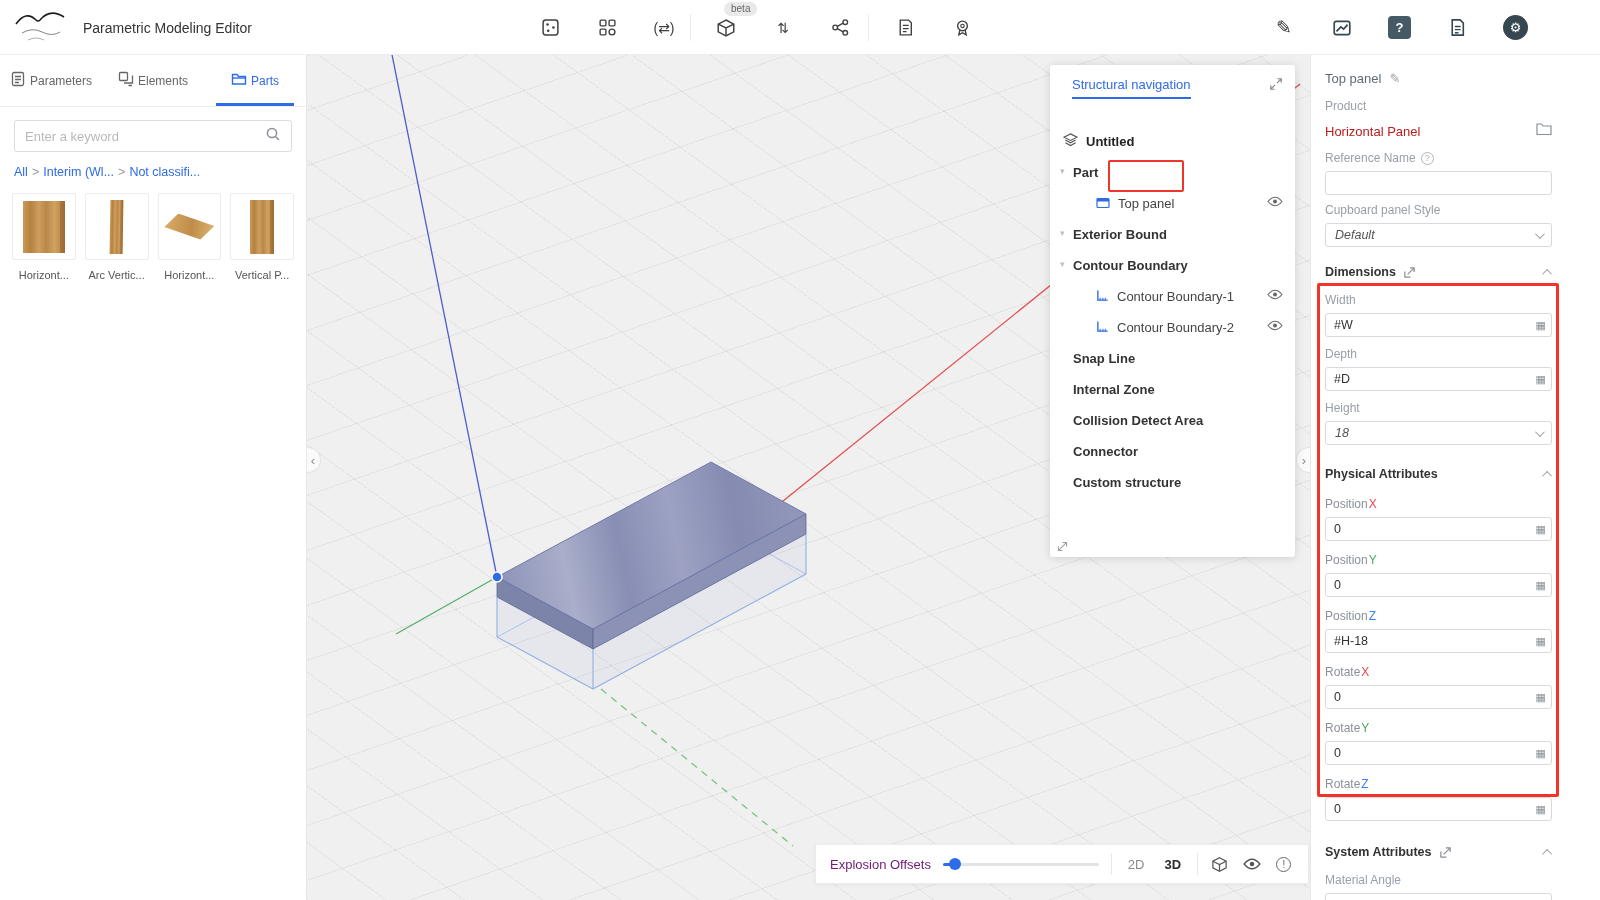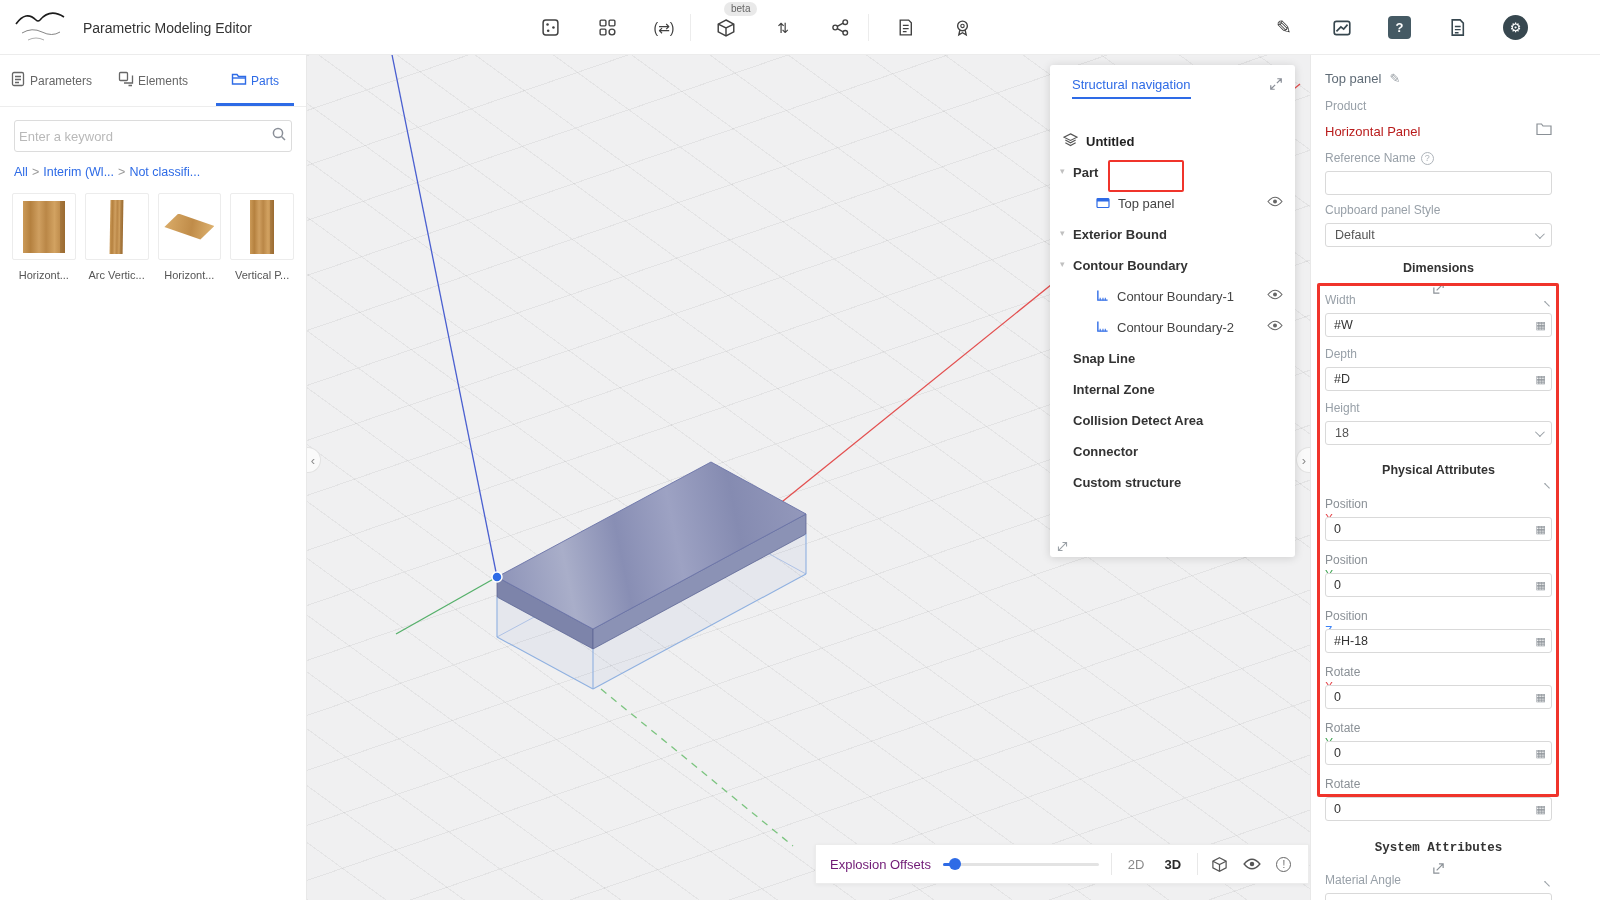--- a/index.html
+++ b/index.html
@@ -32,21 +32,21 @@
   .sidebar { position:absolute; left:0; top:55px; width:307px; height:845px; background:#fff;
     border-right:1px solid #e8e8e8; z-index:10; }
   .tabs { display:flex; height:52px; border-bottom:1px solid #ededed; }
   .tab { flex:1; display:flex; flex-direction:row; align-items:center; justify-content:center; gap:4px;
     font-size:12px; color:#666; cursor:pointer; position:relative; }
   .tab svg { stroke:#666; }
   .tab.active { color:#2e6be6; }
   .tab.active svg { stroke:#2e6be6; }
   .tab.active::after { content:""; position:absolute; left:12px; right:12px; bottom:0; height:3px; background:#2e6be6; }
   .search-box { margin:13px 14px 0; height:32px; border:1px solid #dcdcdc; border-radius:3px;
-    display:flex; align-items:center; padding:0 4px; }
+    display:flex; align-items:center; padding:0 10px; }
   .search-box input { flex:1; border:0; outline:0; font-size:13px; color:#333; font-family:inherit; }
   .search-box input::placeholder { color:#b9b9b9; }
   .breadcrumb { margin:13px 14px 0; font-size:12.5px; color:#999; display:flex; gap:4px; align-items:center; }
   .breadcrumb a { color:#2e6be6; text-decoration:none; cursor:pointer; white-space:nowrap; }
   .parts-grid { margin:14px 12px 0; display:grid; grid-template-columns:repeat(4,1fr); gap:9px; }
   .part-card { cursor:pointer; }
   .thumb { height:67px; border:1px solid #ececec; border-radius:2px; background:#fff;
     display:flex; align-items:center; justify-content:center; }
   .part-label { margin-top:9px; font-size:11px; color:#555; text-align:center; white-space:nowrap;
     overflow:hidden; text-overflow:ellipsis; }
@@ -112,30 +112,30 @@
   .p-label { font-size:12px; color:#98a0a8; margin:8px 0 6px; display:flex; align-items:center; gap:5px; }
   .product-row { height:24px; display:flex; align-items:center; justify-content:space-between; margin-bottom:4px; }
   .p-value { font-size:13px; color:#b91c1c; }
   .q-ic { width:13px; height:13px; border:1px solid #aeb4ba; border-radius:50%; color:#aeb4ba;
     font-size:9px; display:inline-flex; align-items:center; justify-content:center; }
   .p-input-wrap { position:relative; }
   .p-input { width:100%; height:24px; border:1px solid #d9d9d9; border-radius:3px; font-size:12.5px;
     color:#333; padding:0 22px 0 8px; font-family:inherit; outline:none; background:#fff; }
   .formula-btn { position:absolute; right:6px; top:4px; font-size:11px; color:#8a9096; cursor:pointer; line-height:16px; }
   .p-select { height:24px; border:1px solid #d9d9d9; border-radius:3px; display:flex; align-items:center;
-    justify-content:space-between; padding:0 9px; font-size:12.5px; color:#555; cursor:pointer; background:#fff; }
+    justify-content:space-between; padding:0 9px; font-size:12.5px; color:#555; cursor:pointer; background:#fff;font-style:italic; }
   .chev { width:7px; height:7px; border-right:1.5px solid #9aa0a6; border-bottom:1.5px solid #9aa0a6;
     display:inline-block; }
   .chev.down { transform:rotate(45deg) translateY(-2px); }
   .chev.up { transform:rotate(-135deg) translateY(-2px); cursor:pointer; }
-  .sec-header { margin-top:14px; height:22px; display:flex; align-items:center; gap:7px;flex-direction:column; }
+  .sec-header { margin-top:14px; height:22px; display:flex; align-items:center; gap:7px; }
   .sec-title { font-size:12.5px; font-weight:600; color:#333; }
   .sec-header .chev.up { margin-left:auto; }
   .inherit-ic { display:inline-flex; cursor:pointer; }
-  .axis-label { font-size:12px; margin:12px 0 0; height:14px; display:flex; gap:1px;flex-direction:column; }
+  .axis-label { font-size:12px; margin:12px 0 0; height:14px; display:flex; gap:1px; }
   .axis-label .base { color:#8a9096; }
   .ax-X { color:#e5484d; } .ax-Y { color:#46a758; } .ax-Z { color:#3b82f6; }
   .axis-input { margin-top:6px; }
   .dim-label { margin-top:10px; }
 
   
   .annotation { position:absolute; border:3px solid #f0342b; border-radius:2px; z-index:60; pointer-events:none; }
   .anno-1 { left:1108px; top:160px; width:76px; height:32px; border-width:2px; }
   .anno-2 { left:1317px; top:283px; width:242px; height:514px; }
 </style>
@@ -598,21 +598,21 @@
 
     <div class="axis-label">
         <span class="base">Rotate</span>
         <span class="ax-Z">Z</span>
       </div>
     <div class="p-input-wrap axis-input">
       <input class="p-input" value="0" style="">
       <span class="formula-btn">▦</span>
     </div>
 
-    <div class="sec-header" style="margin-top:20px;font-family:Liberation Mono, monospace;">
+    <div class="sec-header" style="margin-top:20px;">
       <span class="sec-title">System Attributes</span>
       <span class="inherit-ic">
         <svg width="13" height="13" viewBox="0 0 14 14">
             <path d="M2 6 V12 H8" fill="none" stroke="#8a9096" stroke-width="1.3"></path>
             <path d="M5 9 L12 2 M7.5 2 H12 V6.5" fill="none" stroke="#8a9096" stroke-width="1.3"></path>
           </svg>
       </span>
       <i class="chev up"></i>
     </div>
 

